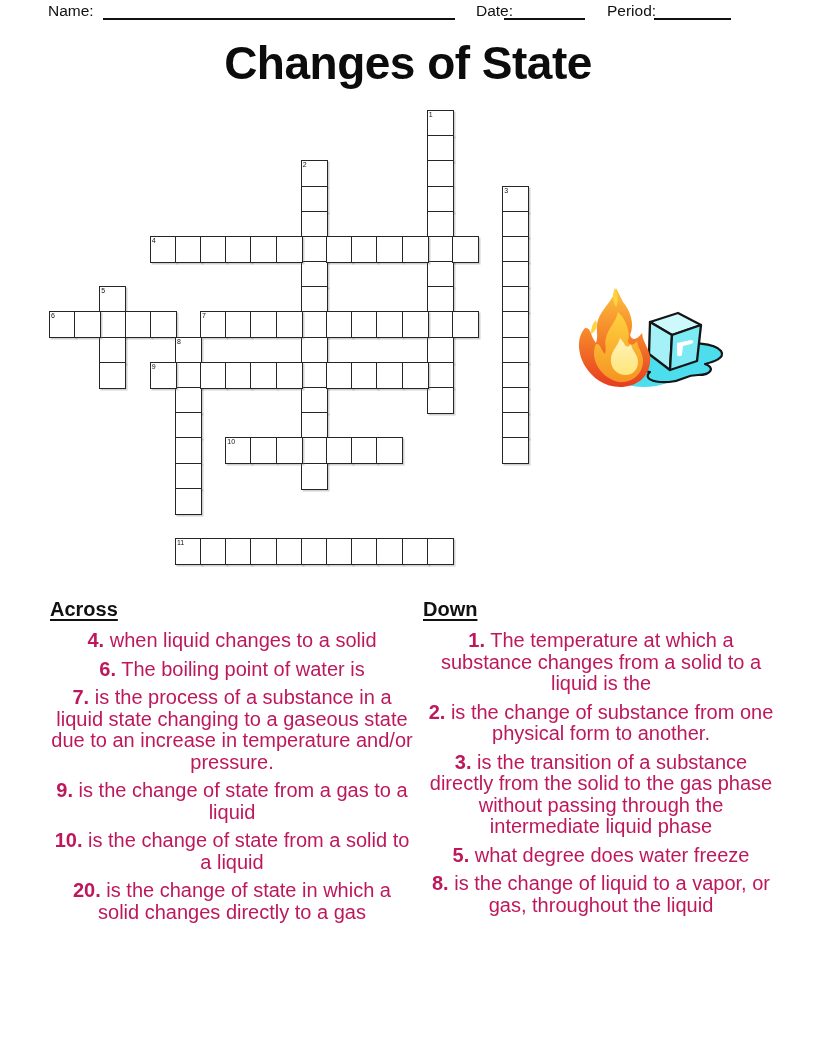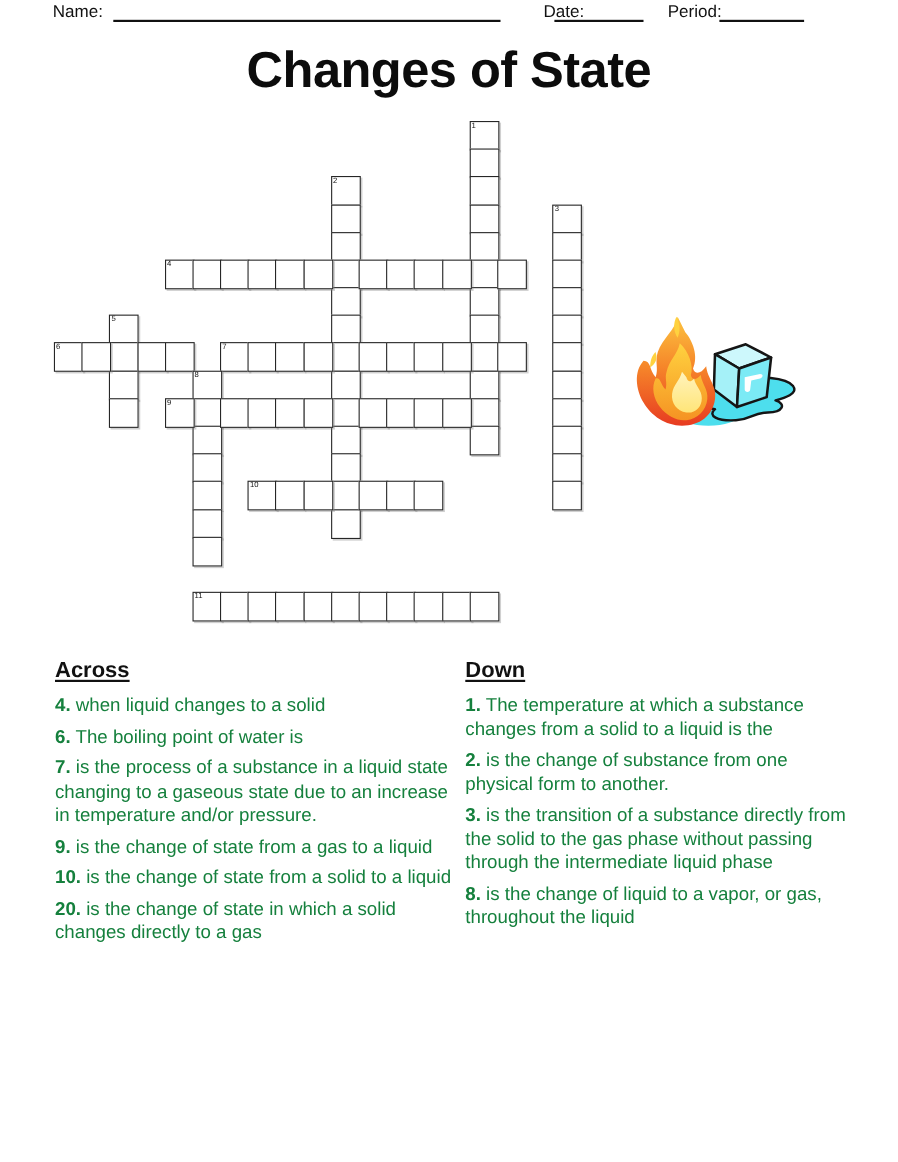--- a/index.html
+++ b/index.html
@@ -21,33 +21,33 @@
         box-shadow:1.5px 1.5px 0 rgba(120,120,120,0.35);}
   .cellnum{position:absolute;left:1px;top:0px;font-size:7px;line-height:8px;color:#111;}
 
   
   .illus{position:absolute;left:572px;top:286px;}
 
   
   .clue-col{position:absolute;top:598px;}
   .clue-col h2{margin:0 0 9px 0;font-size:20px;font-weight:700;
                text-decoration:underline;text-decoration-thickness:2px;text-underline-offset:3px;}
-  .clue{margin:0 0 7px 0;font-size:17px;line-height:21.5px;color:#15803d;}
+  .clue{margin:0 0 7px 0;font-size:20px;line-height:21.5px;color:#be185d;text-align:center;}
   .clue b{font-weight:700;}
   #across-col{left:50px;width:364px;}
   #down-col{left:423px;width:356px;}
 </style>
 </head>
 <body>
 
 <div class="page">
 
   <span class="hdr-label" style="left:48px">Name:</span>
   <div class="hline" style="left:103px;top:18px;width:352px"></div>
-  <span class="hdr-label" style="left:494px">Date:</span>
+  <span class="hdr-label" style="left:476px">Date:</span>
   <div class="hline" style="left:504px;top:18px;width:81px"></div>
   <span class="hdr-label" style="left:607px">Period:</span>
   <div class="hline" style="left:654px;top:18px;width:77px"></div>
 
   <div class="title">Changes of State</div>
 
   <div class="grid" id="grid">
       <div class="cell" style="left: 377.7px; top: 0px;">
         <span class="cellnum">1</span>
       </div>
@@ -230,17 +230,18 @@
         <p class="clue"><b>10.</b> is the change of state from a solid to a liquid</p>
         <p class="clue"><b>20.</b> is the change of state in which a solid changes directly to a gas</p>
       </div>
   </div>
   <div class="clue-col" id="down-col">
     <h2>Down</h2>
     <div id="down-list">
         <p class="clue"><b>1.</b> The temperature at which a substance changes from a solid to a liquid is the</p>
         <p class="clue"><b>2.</b> is the change of substance from one physical form to another.</p>
         <p class="clue"><b>3.</b> is the transition of a substance directly from the solid to the gas phase without passing through the intermediate liquid phase</p>
+        <p class="clue"><b>5.</b> what degree does water freeze</p>
         <p class="clue"><b>8.</b> is the change of liquid to a vapor, or gas, throughout the liquid</p>
       </div>
   </div>
 
 </div>
 
 </body></html>

